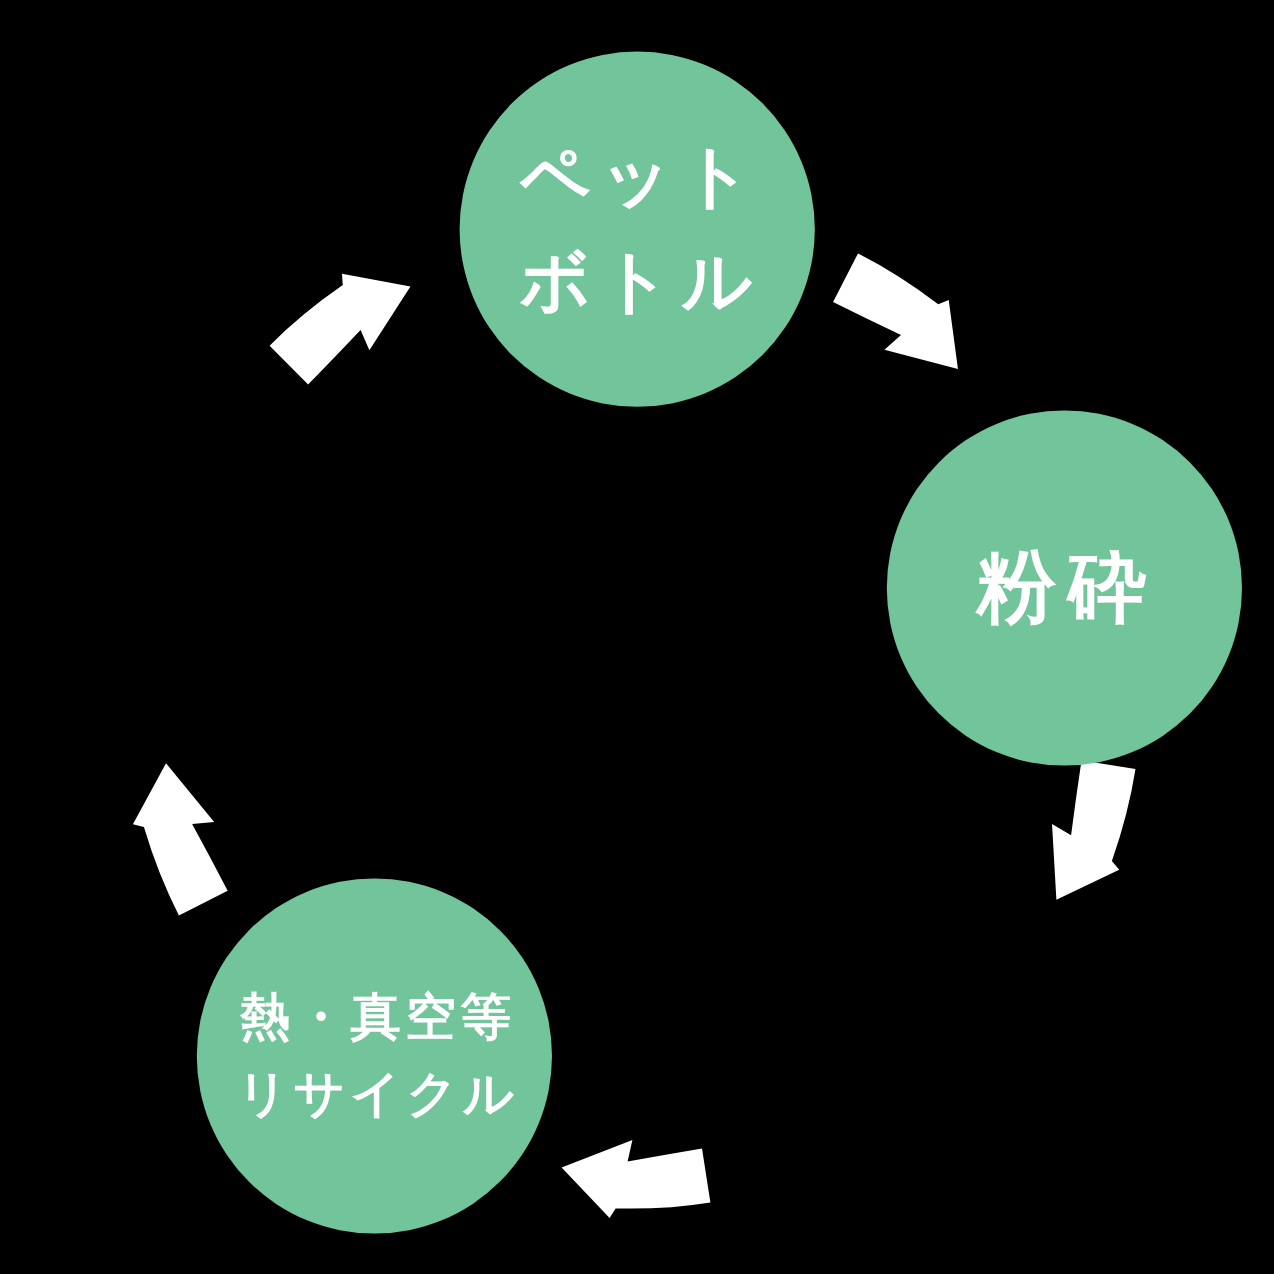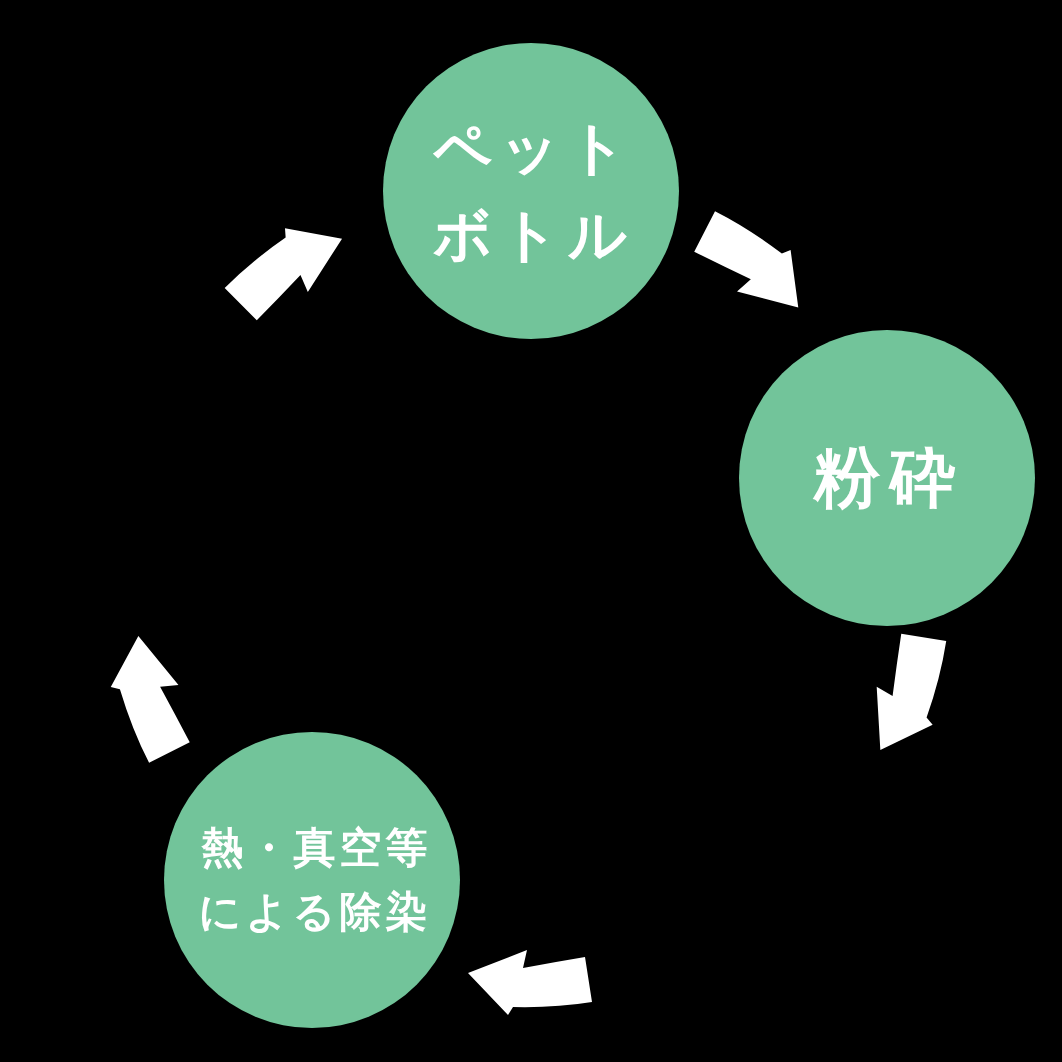--- a/index.html
+++ b/index.html
@@ -27,27 +27,27 @@
   }
   .circle {
     position: absolute;
     width: 296px;
     height: 296px;
     border-radius: 50%;
     background: var(--circle-color, #72c49a);
     display: flex;
     align-items: center;
     justify-content: center;
-    text-align: right;
+    text-align: center;
     color: var(--text-color, #ffffff);
     font-weight: 700;
     white-space: pre-line;
   }
   .c-top          { left: 383px; top:  43px; font-size: 58px; letter-spacing: 8px;  line-height: 1.5;  }
-  .c-right        { left: 739px; top: 330px; font-size: 66px; letter-spacing: 10px; line-height: 1.2;  }
+  .c-right        { left: 739px; top: 342px; font-size: 66px; letter-spacing: 10px; line-height: 1.2;  }
   .c-bottom-right { left: 607px; top: 732px; font-size: 66px; letter-spacing: 10px; line-height: 1.2;  }
   .c-bottom-left  { left: 164px; top: 732px; font-size: 42px; letter-spacing: 4px;  line-height: 1.52; }
   .c-left         { left:  41px; top: 323px; font-size: 46px; letter-spacing: 5px;  line-height: 1.4;  }
   .circle-label {
     display: block;
     padding-left: 6px; 
   }
   .center-label {
     position: absolute;
     left: 335px;
@@ -83,18 +83,18 @@
 ボトル</span>
   </div>
 
   <div class="circle c-right">
     <span class="circle-label">粉砕</span>
   </div>
 
 
   <div class="circle c-bottom-left">
     <span class="circle-label">熱・真空等
-による除染</span>
+リサイクル</span>
   </div>
 
 
 
 </div>
 
 </body></html>

